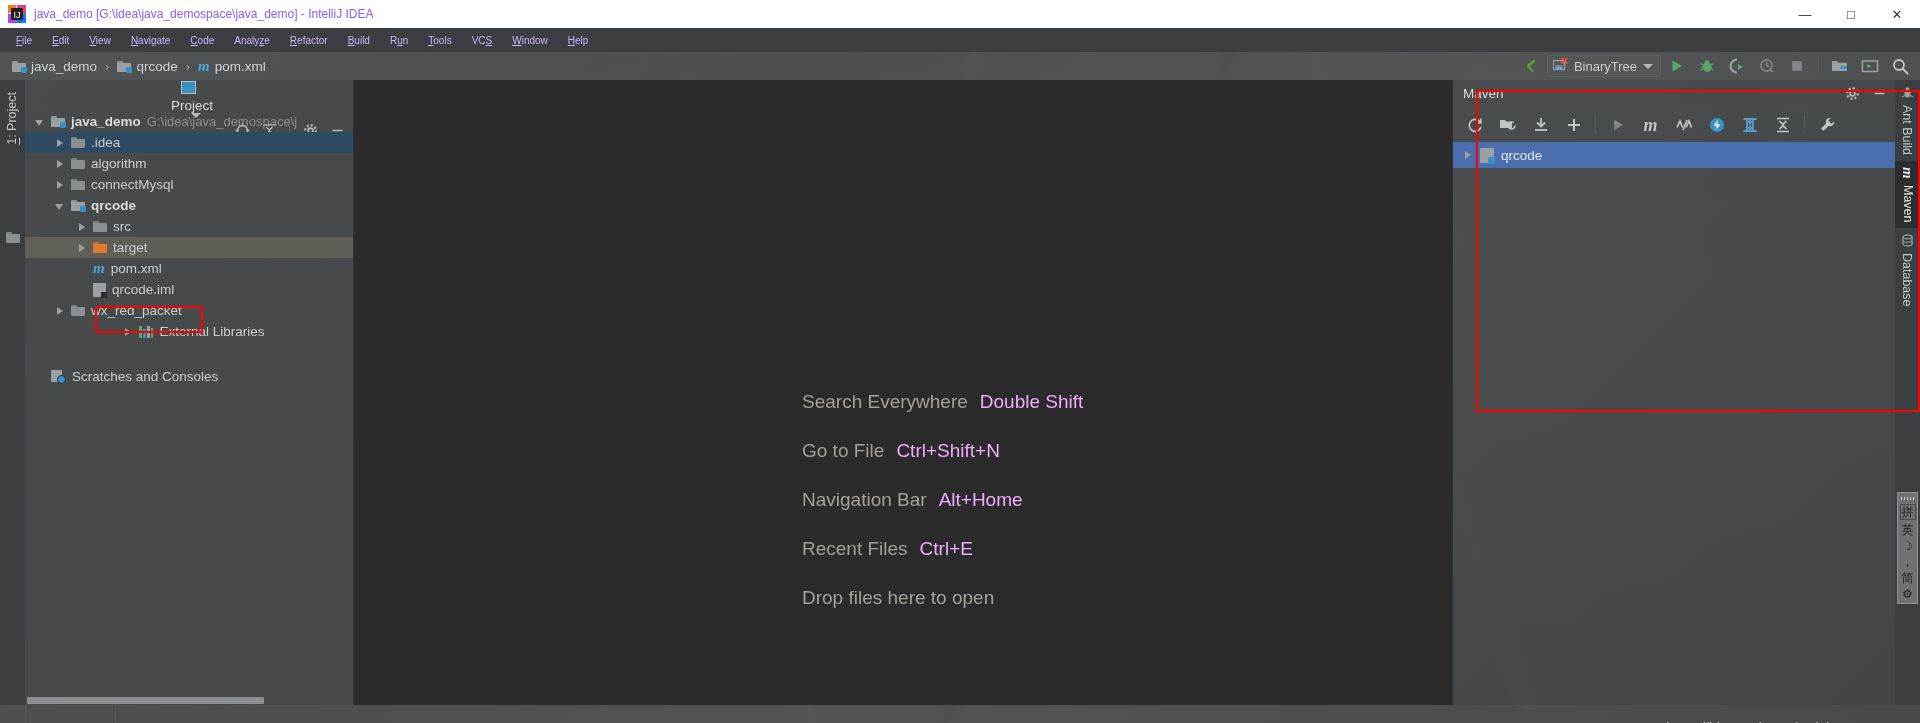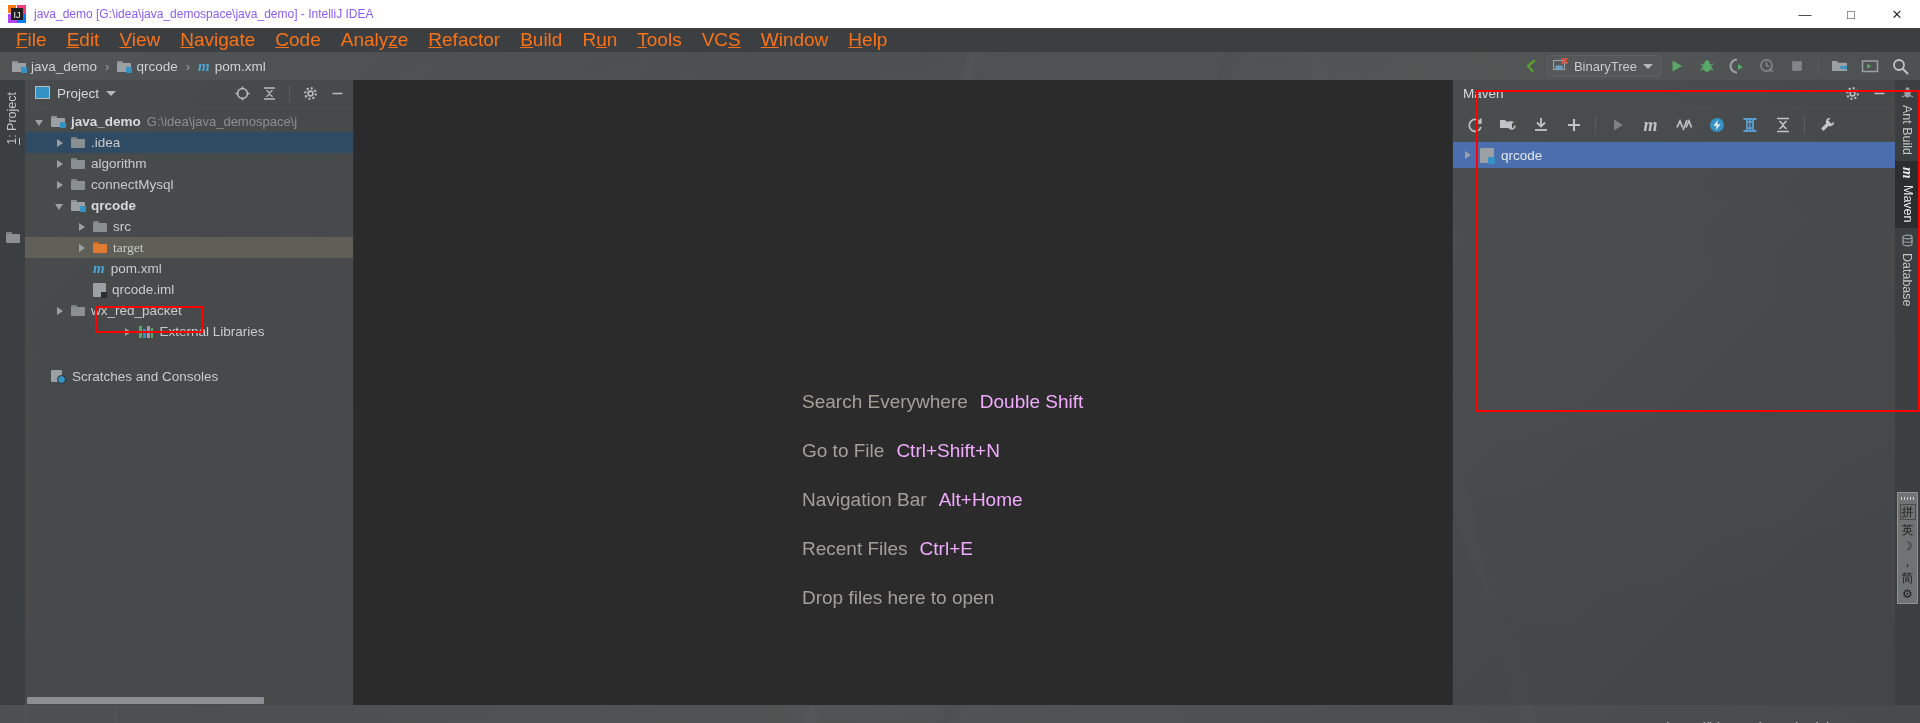--- a/index.html
+++ b/index.html
@@ -45,21 +45,21 @@
   
   .menubar {
     position: relative;
     height: 24px;
     background: #3c3f41;
     display: flex; align-items: center;
     padding-left: 6px;
     z-index: 5;
   }
   .menu-item {
-    font-size: 19px; color: #f97316;
+    font-size: 10px; color: #c4b5fd;
     padding: 2px 10px; white-space: nowrap;
   }
   .menu-item .mn { text-decoration: underline; }
 
   
   .navrow {
     position: relative;
     height: 28px;
     display:flex; align-items:center;
     background: rgba(60,63,65,0.55);
@@ -106,21 +106,21 @@
   .vtab-left .mn { text-decoration: underline; }
   .leftstrip .mini-folder { position:absolute; left:6px; top:152px; }
 
   
   .project {
     width: 329px; flex:none;
     background: rgba(60,63,65,0.72);
     display:flex; flex-direction:column;
     border-right: 1px solid #2f3234;
   }
-  .pp-head { height:28px; display:flex; align-items:center; padding: 0 4px 0 10px; border-bottom:1px solid #4a4d4f; }
+  .pp-head { height:28px; display:flex; align-items:center; padding: 0 4px 0 10px; border-bottom:1px solid #4a4d4f;flex-direction:column; }
   .pp-title { font-size:13.5px; color:#d6d9db; }
   .pp-head-actions { margin-left:auto; display:flex; align-items:center; gap:3px; }
   .pp-ic { width:24px;height:24px;display:flex;align-items:center;justify-content:center;}
   .tree { flex:1; overflow:hidden; padding-top:3px; font-size:13.5px; color:#c9cccd; }
   .row { height: 21px; display:flex; align-items:center; gap:6px; padding-left: 10px; white-space:nowrap; }
   .row.sel { background:#2f4a63; }
   .row.hl  { background: rgba(156,146,116,0.30); }
   .arrow { width:10px;height:10px;flex:none;position:relative;}
   .arrow.right::after{content:"";position:absolute;left:2px;top:1px;border-left:6px solid #9aa0a3;border-top:4px solid transparent;border-bottom:4px solid transparent;}
   .arrow.down::after{content:"";position:absolute;left:0px;top:3px;border-top:6px solid #9aa0a3;border-left:4px solid transparent;border-right:4px solid transparent;}
@@ -417,21 +417,21 @@
           <span class="ico folder" style="position:relative;">
               <i class="modbadge"></i>
             </span>
           <span class="lbl bold">qrcode</span>
         </div>
         <div class="row" style="padding-left:52px;">
           <span class="arrow right"></span>
           <span class="ico folder dim"></span>
           <span class="lbl">src</span>
         </div>
-        <div class="row hl" style="padding-left:52px;font-family:Liberation Serif, serif;">
+        <div class="row hl" style="padding-left:52px;">
           <span class="arrow right"></span>
           <span class="ico folder orange"></span>
           <span class="lbl">target</span>
         </div>
         <div class="row" style="padding-left:52px;">
           <span class="arrow none"></span>
           <span class="m-ico">m</span>
           <span class="lbl">pom.xml</span>
         </div>
         <div class="row" style="padding-left:52px;">

